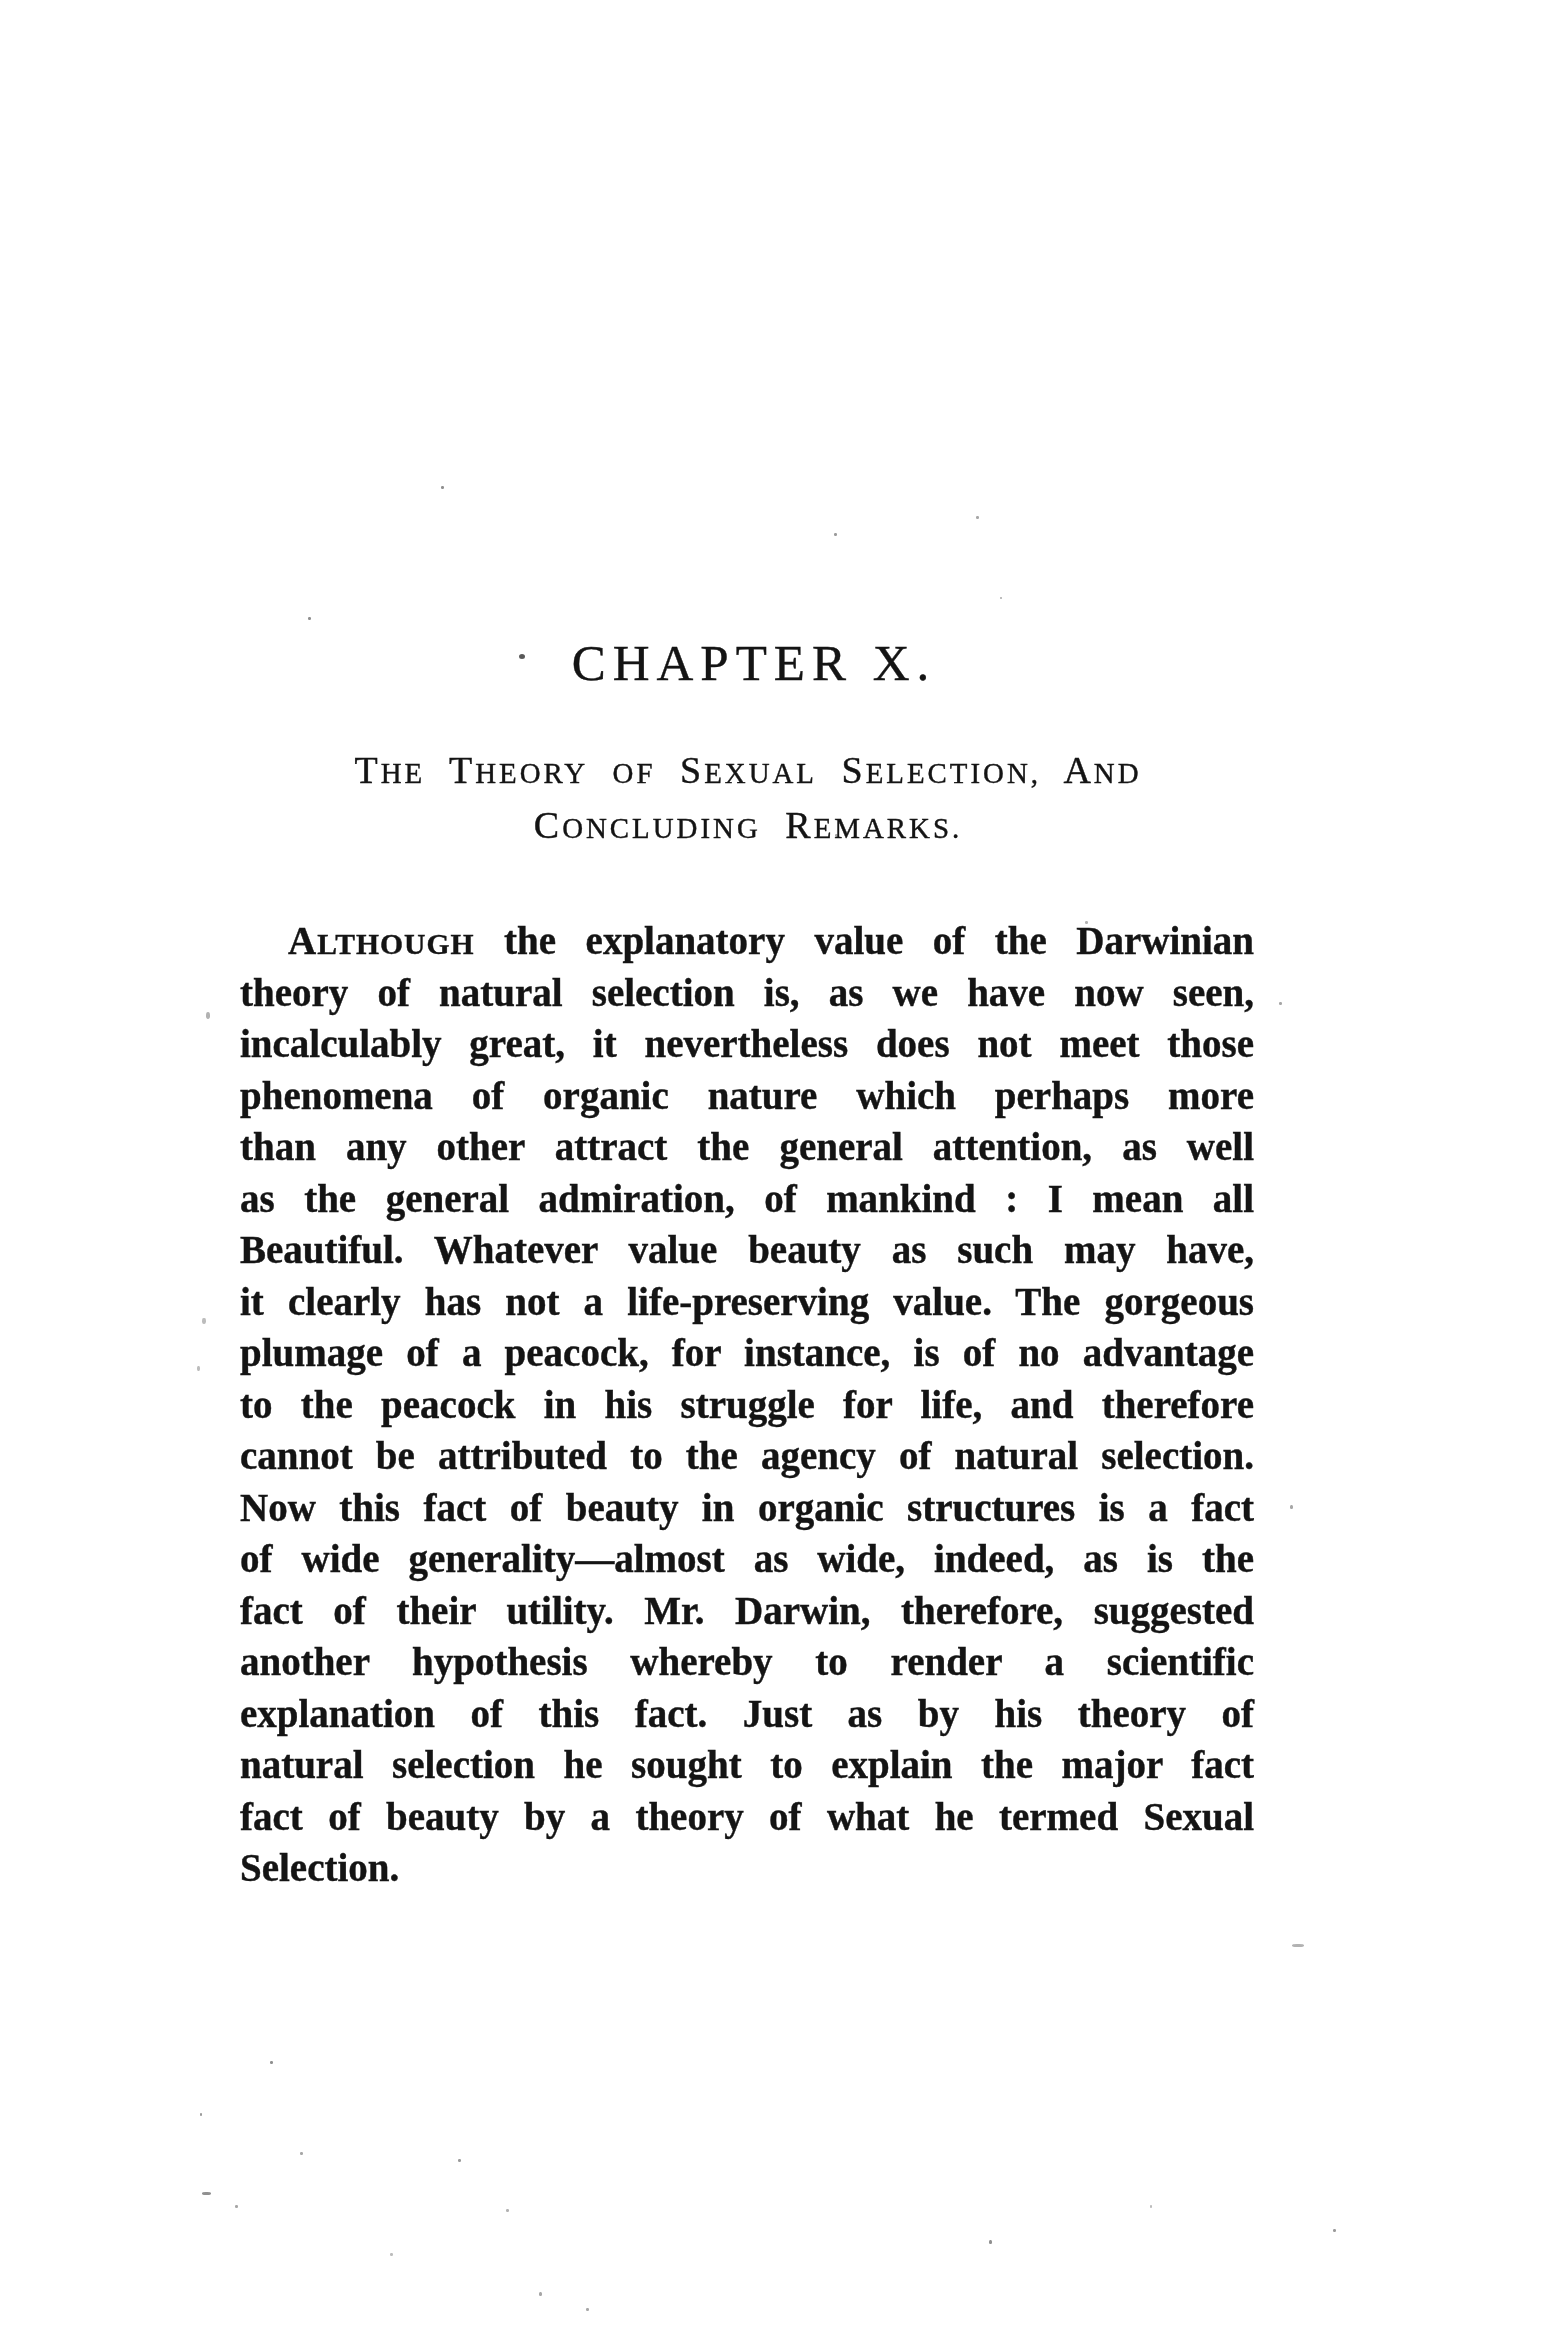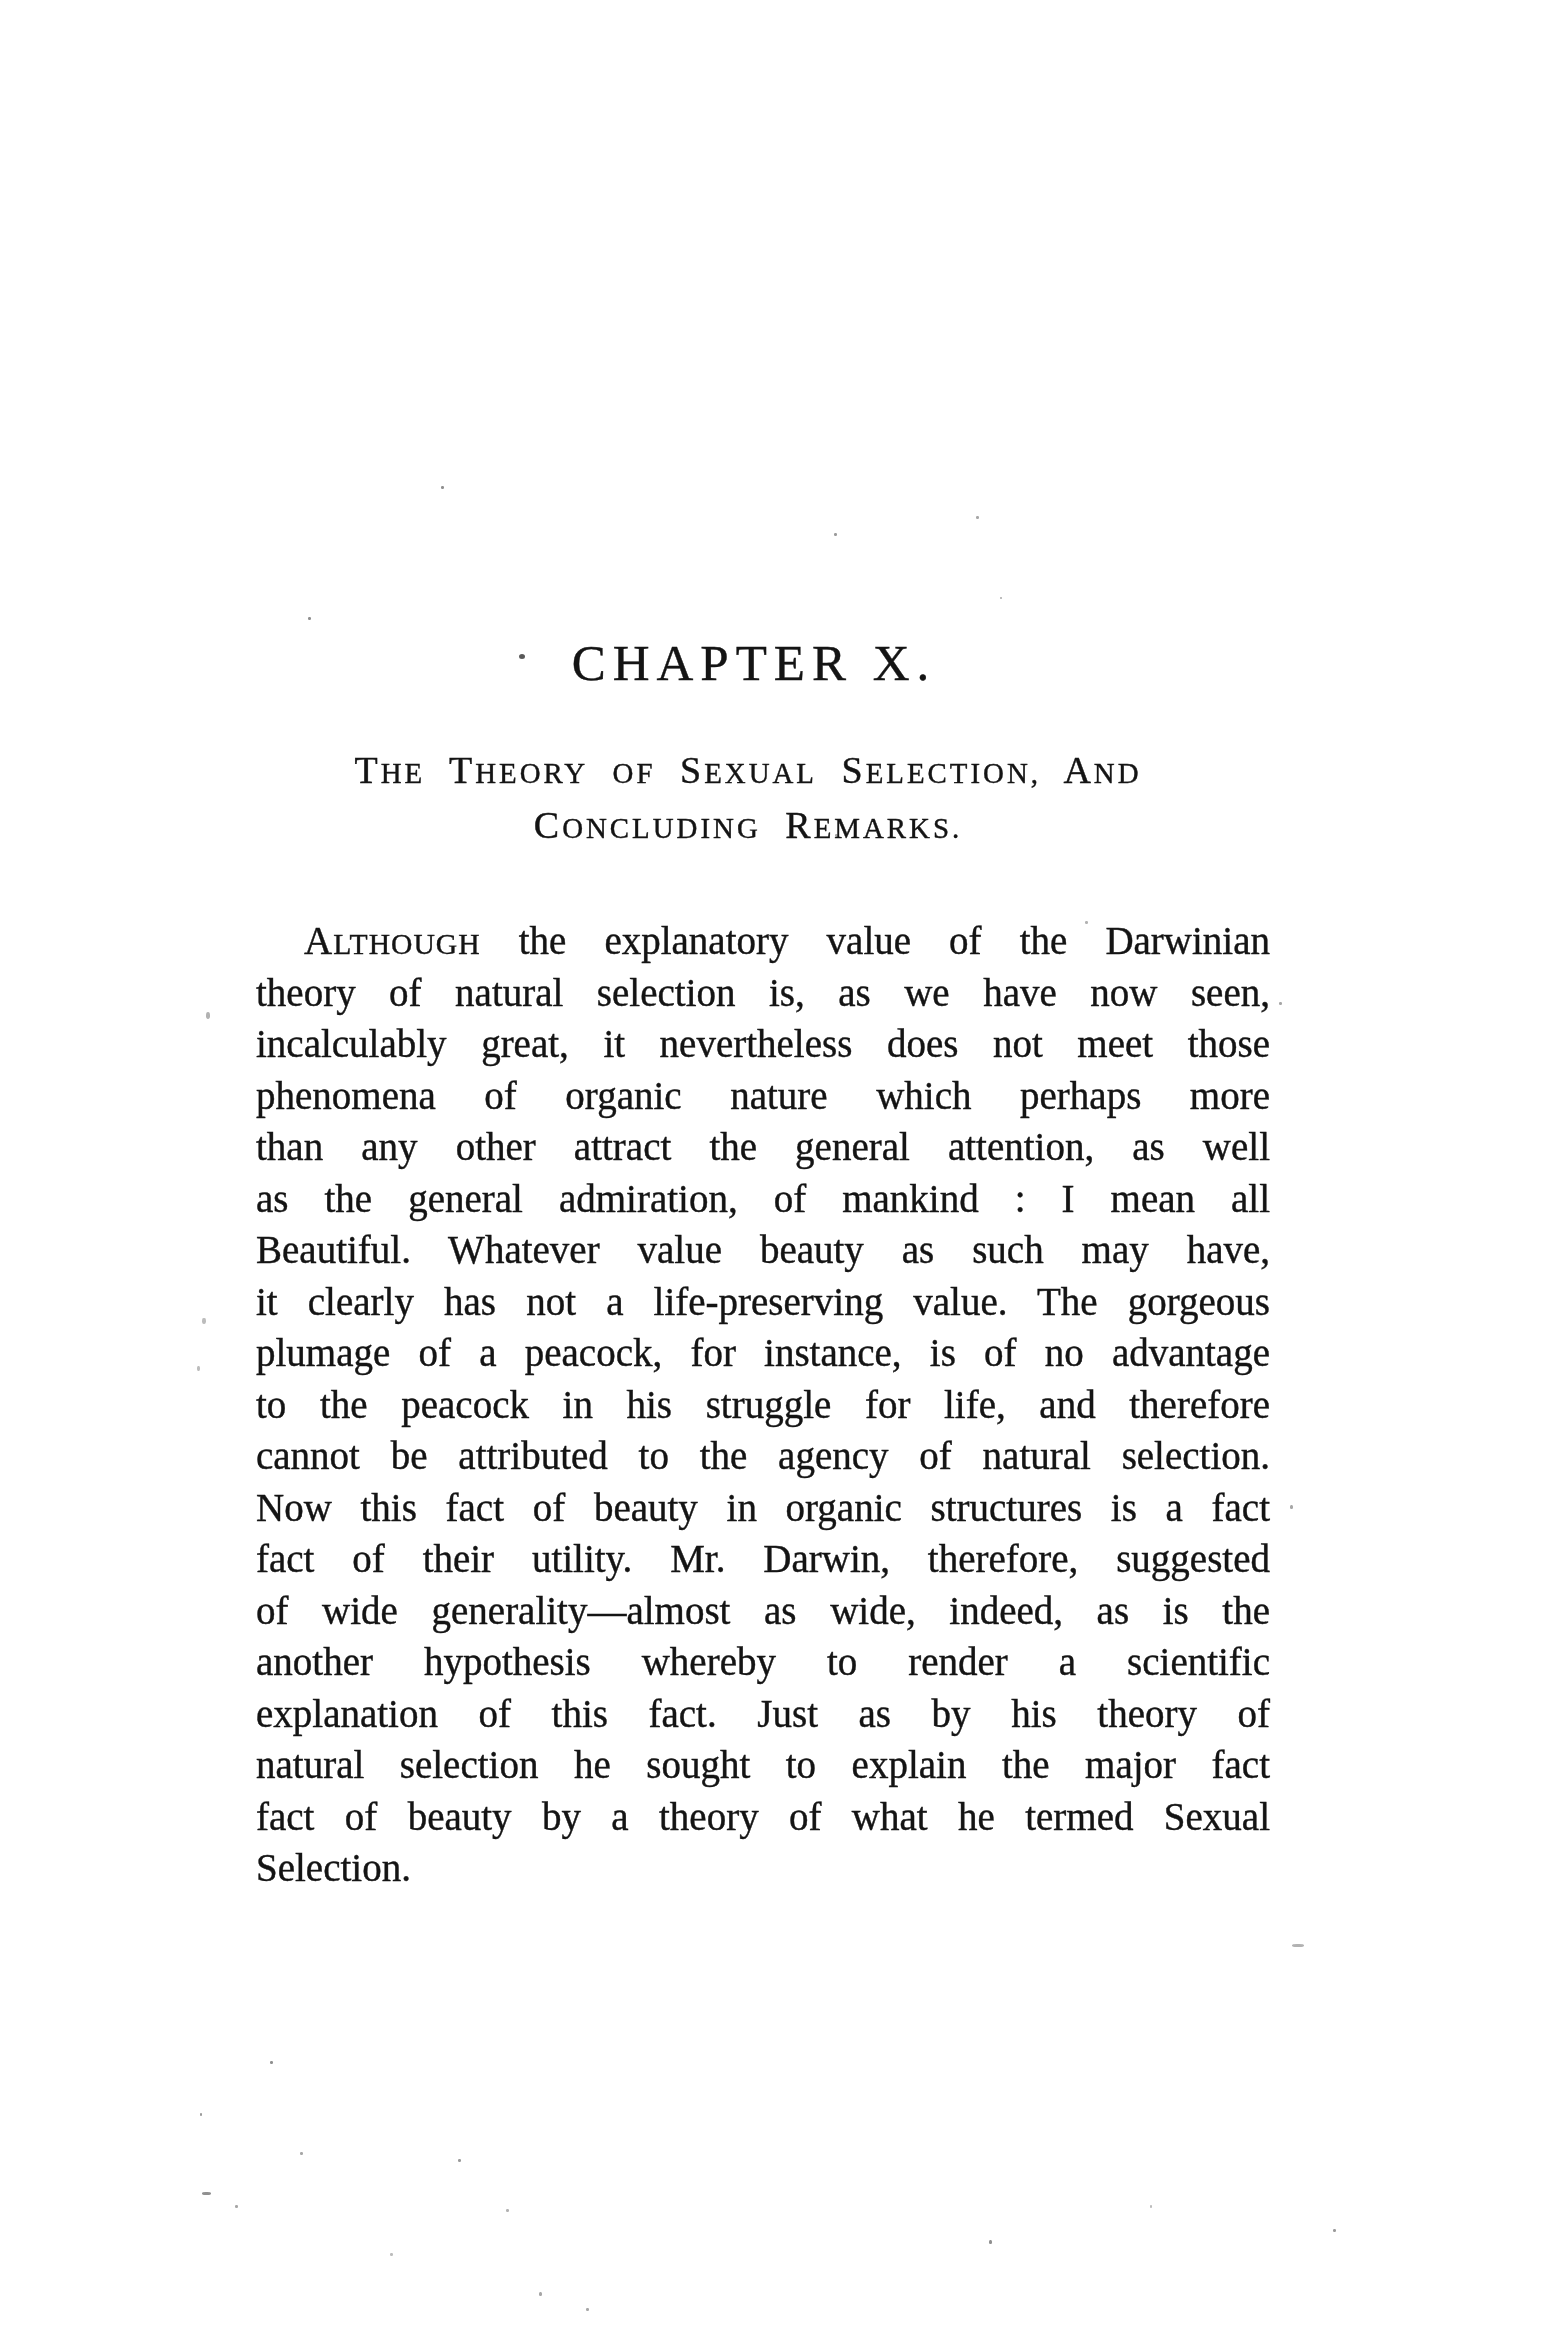--- a/index.html
+++ b/index.html
@@ -41,23 +41,24 @@
     line-height: 52px;
     font-size: 38px;
     letter-spacing: 3px;
     word-spacing: 12px;
     white-space: nowrap;
   }
   .scs { font-size: 0.76em; }
   
   .para {
     position: absolute;
-    top: 915px; left: 256px; width: 1014px;
+    top: 915px; left: 240px; width: 1014px;
     font-size: 39px;
     line-height: 51.5px;
+    font-weight: bold;
   }
   .bline {
     text-align: justify;
     text-align-last: justify;
     height: 51.5px;
   }
   .bline.first { text-indent: 48px; }
   .bline.last { text-align-last: left; }
   .lead { letter-spacing: 1px; }
   
@@ -87,22 +88,22 @@
       <div class="bline">incalculably great, it nevertheless does not meet those</div>
       <div class="bline">phenomena of organic nature which perhaps more</div>
       <div class="bline">than any other attract the general attention, as well</div>
       <div class="bline">as the general admiration, of mankind : I mean all</div>
       <div class="bline">Beautiful.  Whatever value beauty as such may have,</div>
       <div class="bline">it clearly has not a life-preserving value.  The gorgeous</div>
       <div class="bline">plumage of a peacock, for instance, is of no advantage</div>
       <div class="bline">to the peacock in his struggle for life, and therefore</div>
       <div class="bline">cannot be attributed to the agency of natural selection.</div>
       <div class="bline">Now this fact of beauty in organic structures is a fact</div>
+      <div class="bline">of wide generality—almost as wide, indeed, as is the</div>
       <div class="bline">fact of their utility.  Mr. Darwin, therefore, suggested</div>
-      <div class="bline">of wide generality—almost as wide, indeed, as is the</div>
       <div class="bline">another hypothesis whereby to render a scientific</div>
       <div class="bline">explanation of this fact.  Just as by his theory of</div>
       <div class="bline">natural selection he sought to explain the major fact</div>
       <div class="bline">fact of beauty by a theory of what he termed Sexual</div>
       <div class="bline last">Selection.</div>
     </div>
 
   <div id="specks">
       <div class="speck" style="left: 441px; top: 486px; width: 3px; height: 3px; opacity: 0.5;"></div>
       <div class="speck" style="left: 834px; top: 533px; width: 3px; height: 3px; opacity: 0.45;"></div>

